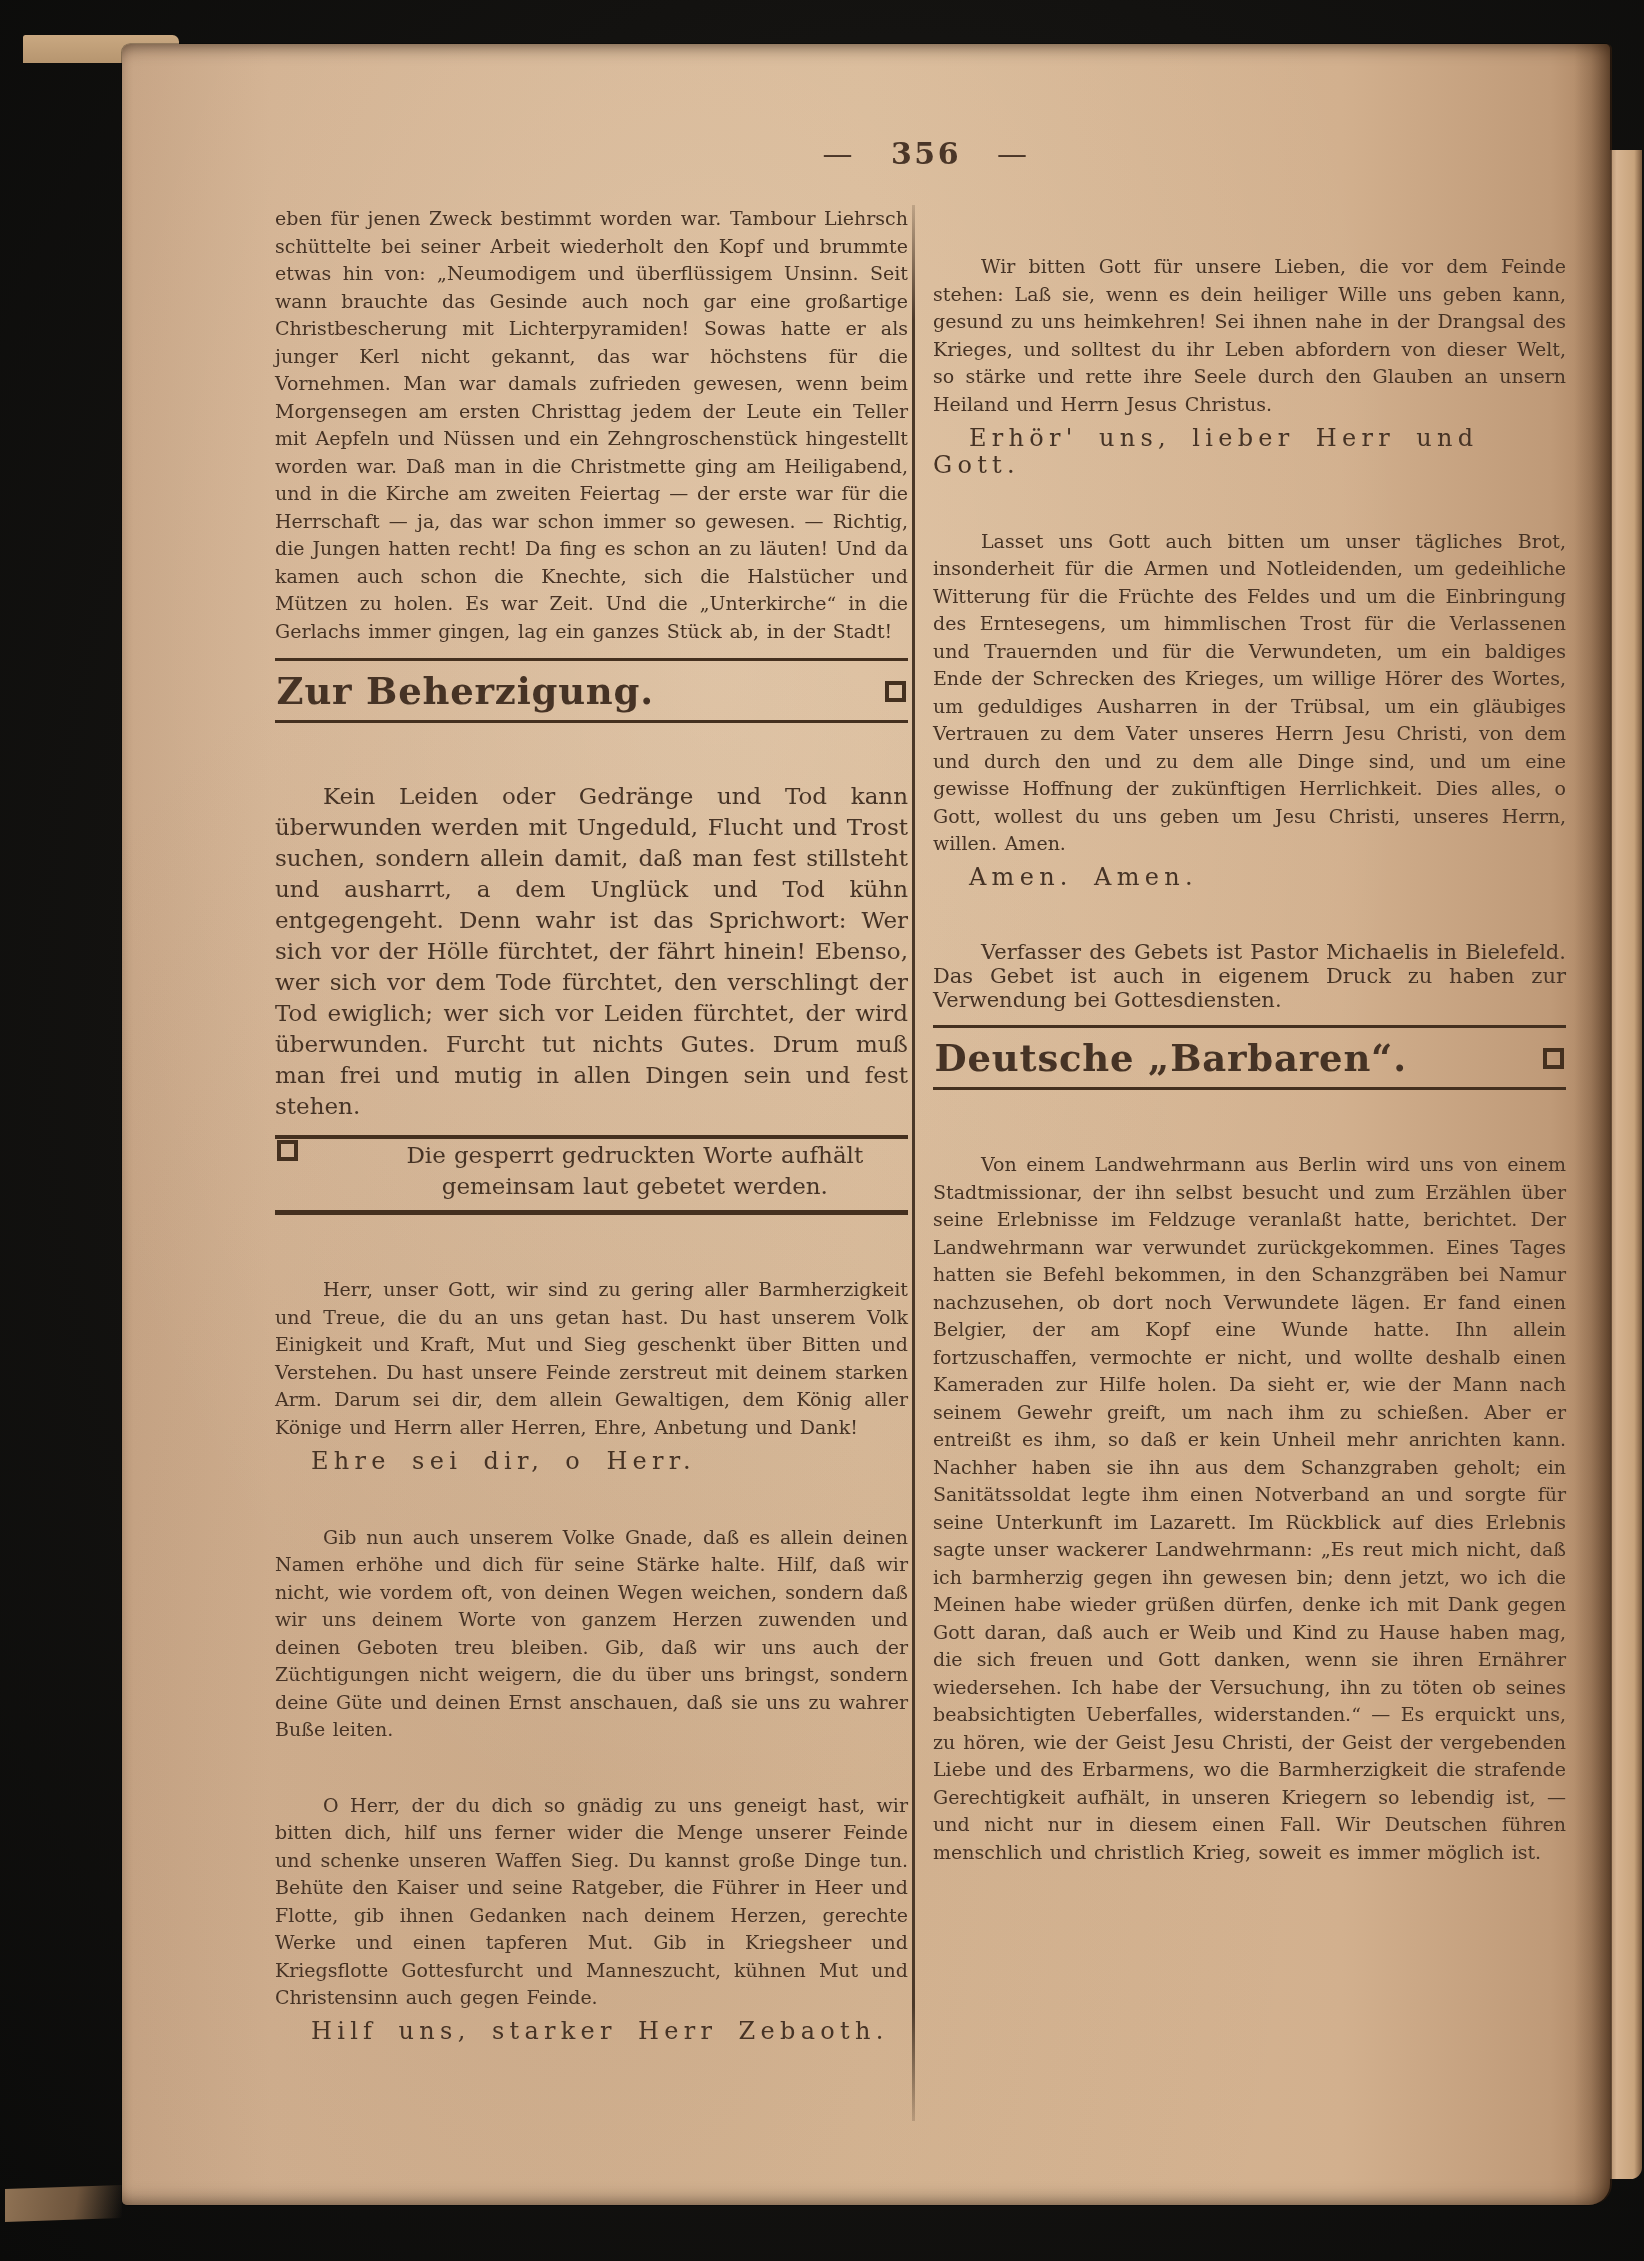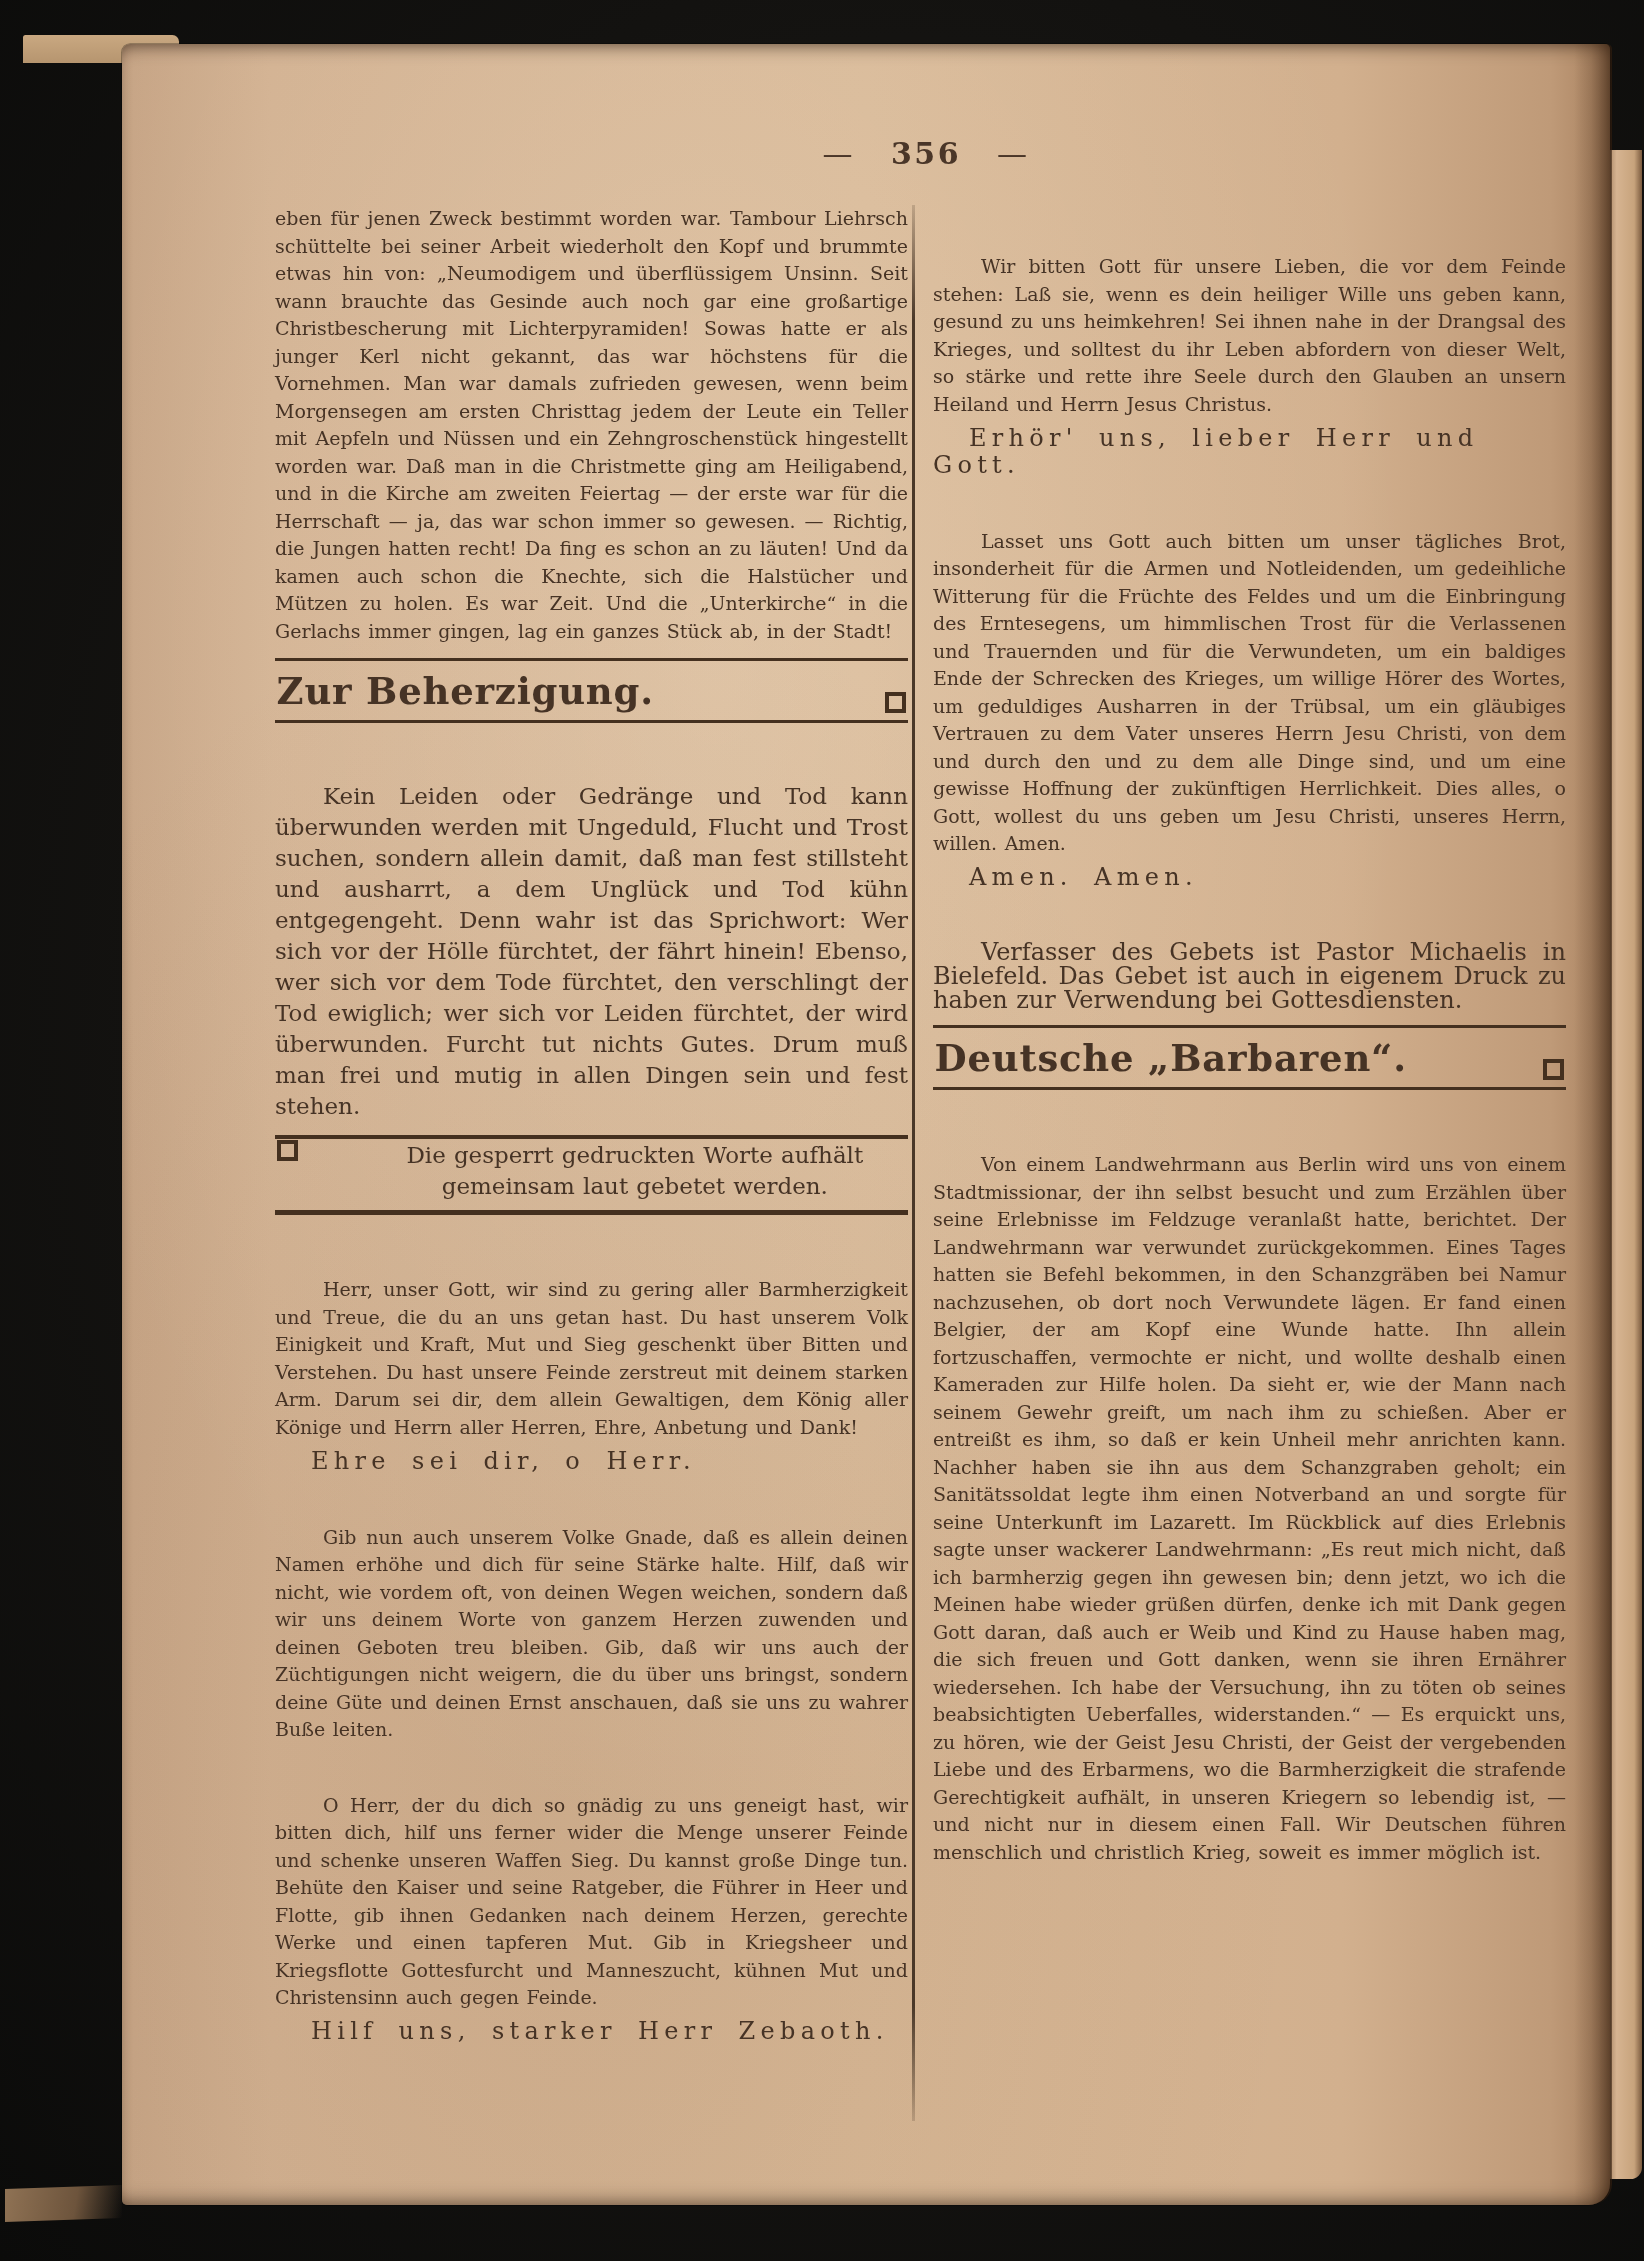--- a/index.html
+++ b/index.html
@@ -62,24 +62,24 @@
     background:linear-gradient(180deg, rgba(74,56,40,.2), #4a3828 6%, #4a3828 94%, rgba(74,56,40,.2));
   }
   p{margin:0;}
   .body-text{font-size:19px;line-height:27.5px;word-spacing:1.6px;}
   .indent{text-indent:48px;margin-top:48px;}
   .response{
     font-size:24px;line-height:27.5px;letter-spacing:.22em;word-spacing:.35em;
     text-indent:36px;text-align:left;margin:6.6px 0 6.6px 0;
   }
   .small-bold{font-size:23px;line-height:31px;font-weight:normal;word-spacing:0.8px;}
-  .note-text{font-size:24px;line-height:24px;word-spacing:0.8px;}
+  .note-text{font-size:21px;line-height:24px;word-spacing:0.8px;}
   .sec-rule{height:3.3px;background:#44301f;border:0;margin:0;}
   .sec-rule.thick{height:5px;}
-  .sec-head-row{display:flex;align-items:flex-end;justify-content:space-between;padding:8.2px 1.6px 6.6px 1.6px;}
+  .sec-head-row{display:flex;align-items:center;justify-content:space-between;padding:8.2px 1.6px 6.6px 1.6px;}
   .sec-title{font-size:37px;font-weight:bold;letter-spacing:0.8px;text-align:left;}
   .marker-square{
     width:13px;height:13px;border:4.1px solid #44301f;display:inline-block;flex:0 0 auto;
     background:transparent;
   }
   .sub-row{display:flex;align-items:flex-start;gap:15px;padding:1.6px 0 8.2px 1.6px;}
   .sub-row .small-bold{flex:1;text-align:center;padding-left:49px;}
   .spacer-s{height:10px;}
   .spacer-m{height:13px;}
 </style>

